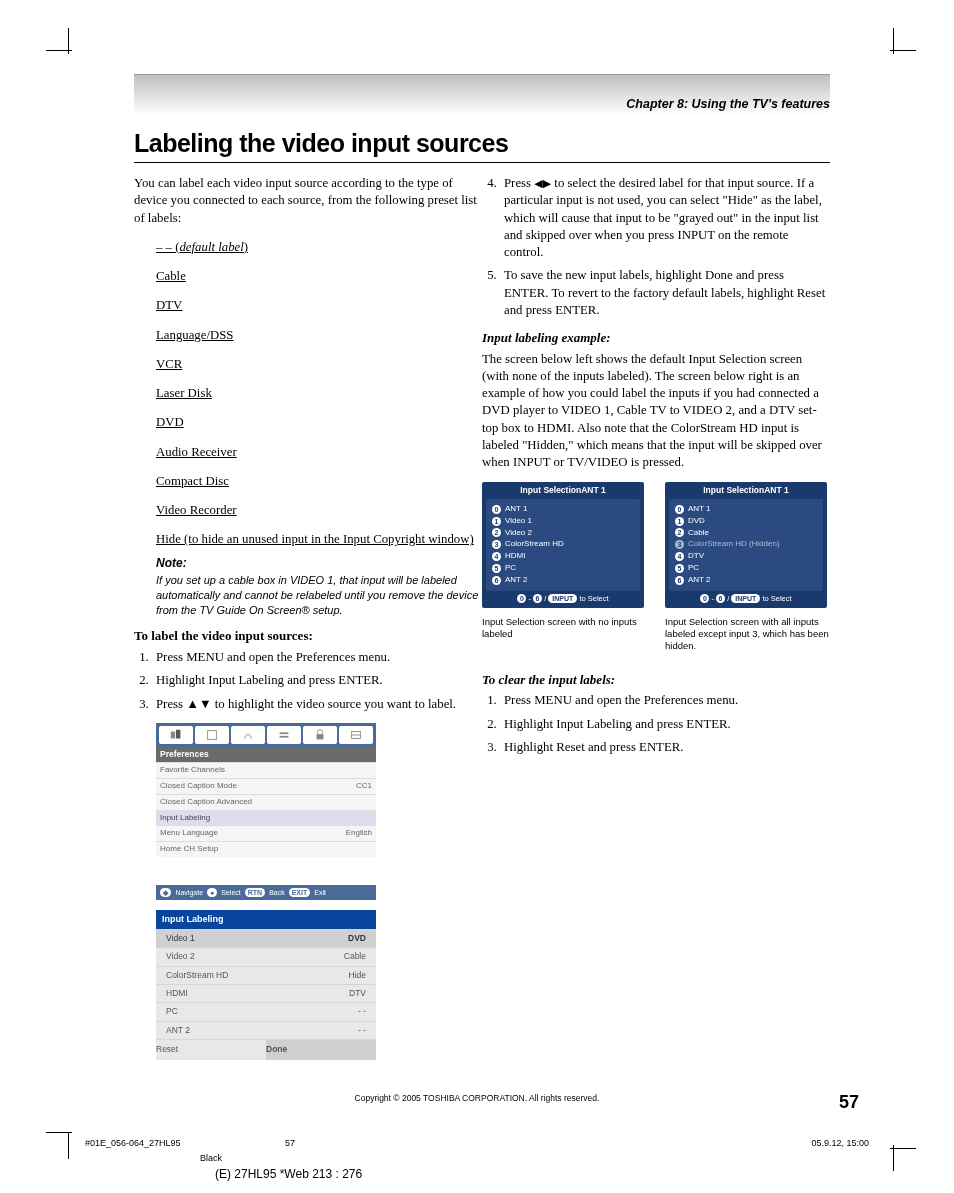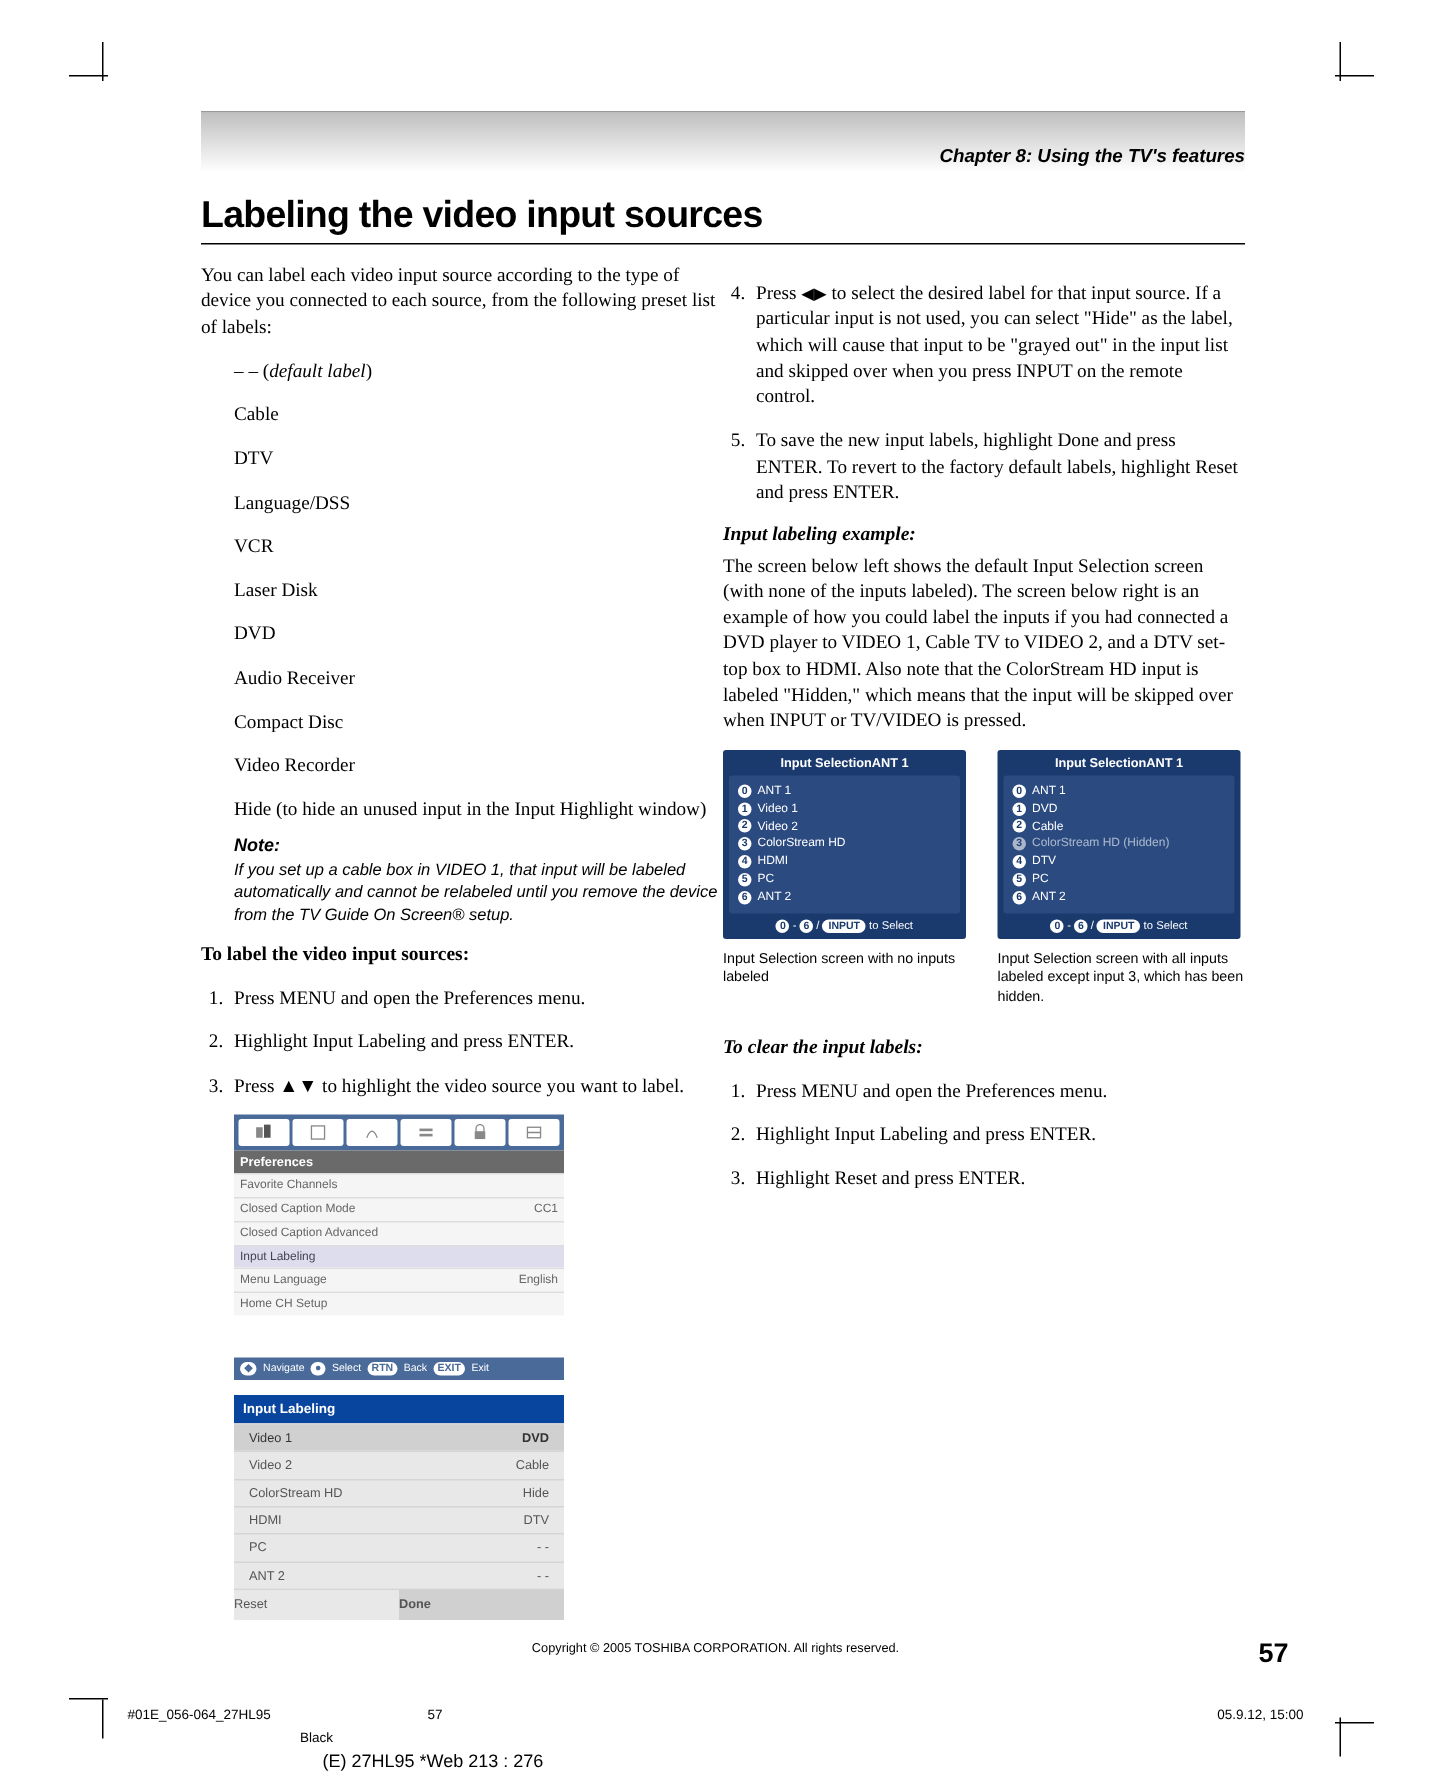--- a/index.html
+++ b/index.html
@@ -7,27 +7,27 @@
   .crop-mark { position:absolute; }
   .crop-mark .h { position:absolute; height:1px; background:#000; }
   .crop-mark .v { position:absolute; width:1px; background:#000; }
   .chapter-bar { background:linear-gradient(#bfbfbf,#fff); text-align:right; font-style:italic; font-weight:bold; font-size:12.5px; font-family:Liberation Sans, sans-serif; padding:22px 0 4px; margin:24px 49px 14px; border-top:1px solid #999; }
   h1.title { font-family:Arial,Helvetica,sans-serif; font-weight:bold; font-size:25px; margin:10px 49px 4px; letter-spacing:-0.5px; }
   .rule { height:1px; background:#000; margin:0 49px 12px; }
   .columns { display:flex; padding:0 49px; }
   .col { flex:1; font-size:12.8px; line-height:1.35; }
   .col p { margin:0 0 8px; }
   .label-list { margin:6px 0 6px 22px; }
-  .label-list div { margin:12px 0 1px; }
+  .label-list div { margin:12px 0 1px;text-decoration:underline; }
   .note-head { font-family:Arial,Helvetica,sans-serif; font-weight:bold; font-style:italic; font-size:12px; margin:4px 0 2px 22px; }
   .note-body { font-family:Arial,Helvetica,sans-serif; font-style:italic; font-size:11px; line-height:1.35; margin:0 0 10px 22px; }
   .subhead { font-weight:bold; font-size:13px; margin:6px 0 4px; }
   .ital-subhead { font-weight:bold; font-style:italic; font-size:13px; margin:8px 0 4px; }
   ol.steps { margin:0 0 10px 18px; padding:0; }
-  ol.steps li { margin:12px 0 6px; padding-left:4px; }
+  ol.steps li { margin:0 0 6px; padding-left:4px; }
   .arrow { font-family:Arial,sans-serif; font-size:11px; }
   .osd { background:#1a3a6e; color:#fff; font-family:Arial,Helvetica,sans-serif; font-size:8px; width:162px; border-radius:2px; }
   .osd-head { display:flex; justify-content:center; padding:3px 6px; font-weight:bold; font-size:8.5px; }
   .osd-body { background:#2a4a80; margin:0 4px; padding:4px 6px; border-radius:2px; }
   .osd-row { display:flex; align-items:center; gap:4px; margin:1px 0; }
   .circ { display:inline-block; width:9px; height:9px; border-radius:50%; background:#fff; color:#1a3a6e; font-size:7px; font-weight:bold; text-align:center; line-height:9px; }
   .osd-foot { text-align:center; padding:3px 0 4px; font-size:7.5px; }
   .pill { display:inline-block; background:#fff; color:#1a3a6e; border-radius:6px; padding:0 4px; font-weight:bold; font-size:7px; }
   .osd-pair { display:flex; gap:18px; margin:10px 0 6px; }
   .osd-caption { font-family:Arial,Helvetica,sans-serif; font-size:9.5px; line-height:1.3; }
@@ -91,21 +91,21 @@
         <div><span>– – (</span><span style="font-style:italic">default label</span><span>)</span></div>
         <div>Cable</div>
         <div>DTV</div>
         <div>Language/DSS</div>
         <div>VCR</div>
         <div>Laser Disk</div>
         <div>DVD</div>
         <div>Audio Receiver</div>
         <div>Compact Disc</div>
         <div>Video Recorder</div>
-        <div>Hide (to hide an unused input in the Input Highlight window)</div>
+        <div>Hide (to hide an unused input in the Input Copyright window)</div>
       </div>
       <div class="note-head">Note:</div>
       <div class="note-body">If you set up a cable box in VIDEO 1, that input will be labeled automatically and cannot be relabeled until you remove the device from the TV Guide On Screen® setup.</div>
 
       <div class="subhead">To label the video input sources:</div>
       <ol class="steps">
         <li>Press MENU and open the Preferences menu.</li>
         <li>Highlight Input Labeling and press ENTER.</li>
         <li>Press ▲▼ to highlight the video source you want to label.</li>
       </ol>

